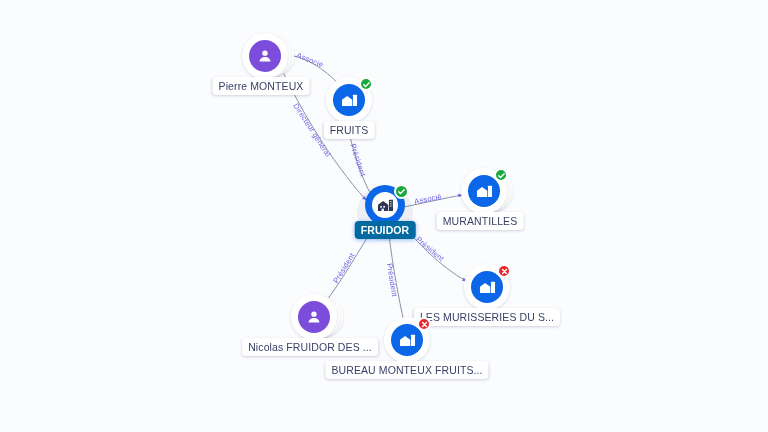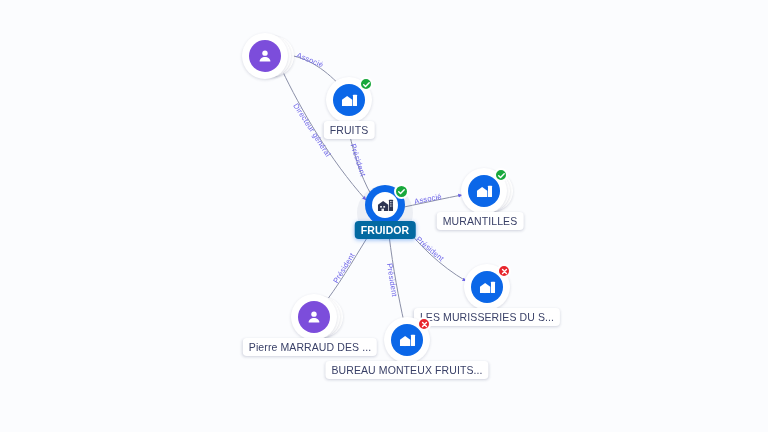--- a/index.html
+++ b/index.html
@@ -127,20 +127,21 @@
           <div class="card c3"></div>
           <div class="card c2"></div>
           <div class="card c1"></div>
           <div class="ico person">
             <svg width="18" height="18" viewBox="0 0 24 24" aria-hidden="true">
               <circle cx="12" cy="8.2" r="3.6" fill="#ffffff"></circle>
               <path d="M4.8 19.4c0-3.9 3.2-6.2 7.2-6.2s7.2 2.3 7.2 6.2z" fill="#ffffff"></path>
             </svg>
           </div>
         </div>
+        <div class="nlabel" style="transform: translateX(calc(-50% - 4px));">Pierre MONTEUX</div>
       </div>
       <div class="node" style="left: 349px; top: 100px;">
         <div class="node-stack">
           <div class="card card-single"></div>
           <div class="ico company">
             <svg width="19" height="19" viewBox="0 0 24 24" aria-hidden="true">
               <path d="M2.5 11.2 L9 6.4 L15.5 11.2 L15.5 19 L2.5 19 Z" fill="#ffffff"></path>
               <rect x="16.4" y="4.6" width="5.1" height="14.4" rx="0.7" fill="#ffffff"></rect>
               <rect x="17.7" y="6.4" width="1.1" height="1.4" fill="#ffffff" opacity="0.85"></rect>
               <rect x="19.5" y="6.4" width="1.1" height="1.4" fill="#ffffff" opacity="0.85"></rect>
@@ -248,21 +249,21 @@
           <div class="card c3"></div>
           <div class="card c2"></div>
           <div class="card c1"></div>
           <div class="ico person">
             <svg width="18" height="18" viewBox="0 0 24 24" aria-hidden="true">
               <circle cx="12" cy="8.2" r="3.6" fill="#ffffff"></circle>
               <path d="M4.8 19.4c0-3.9 3.2-6.2 7.2-6.2s7.2 2.3 7.2 6.2z" fill="#ffffff"></path>
             </svg>
           </div>
         </div>
-        <div class="nlabel" style="transform: translateX(calc(-50% - 4px));">Pierre MARRAUD DES ...</div>
+        <div class="nlabel" style="transform: translateX(calc(-50% - 4px));">Nicolas FRUIDOR DES ...</div>
       </div>
       <div class="node" style="left: 407px; top: 340px;">
         <div class="node-stack">
           <div class="card card-single"></div>
           <div class="ico company">
             <svg width="19" height="19" viewBox="0 0 24 24" aria-hidden="true">
               <path d="M2.5 11.2 L9 6.4 L15.5 11.2 L15.5 19 L2.5 19 Z" fill="#ffffff"></path>
               <rect x="16.4" y="4.6" width="5.1" height="14.4" rx="0.7" fill="#ffffff"></rect>
               <rect x="17.7" y="6.4" width="1.1" height="1.4" fill="#ffffff" opacity="0.85"></rect>
               <rect x="19.5" y="6.4" width="1.1" height="1.4" fill="#ffffff" opacity="0.85"></rect>

